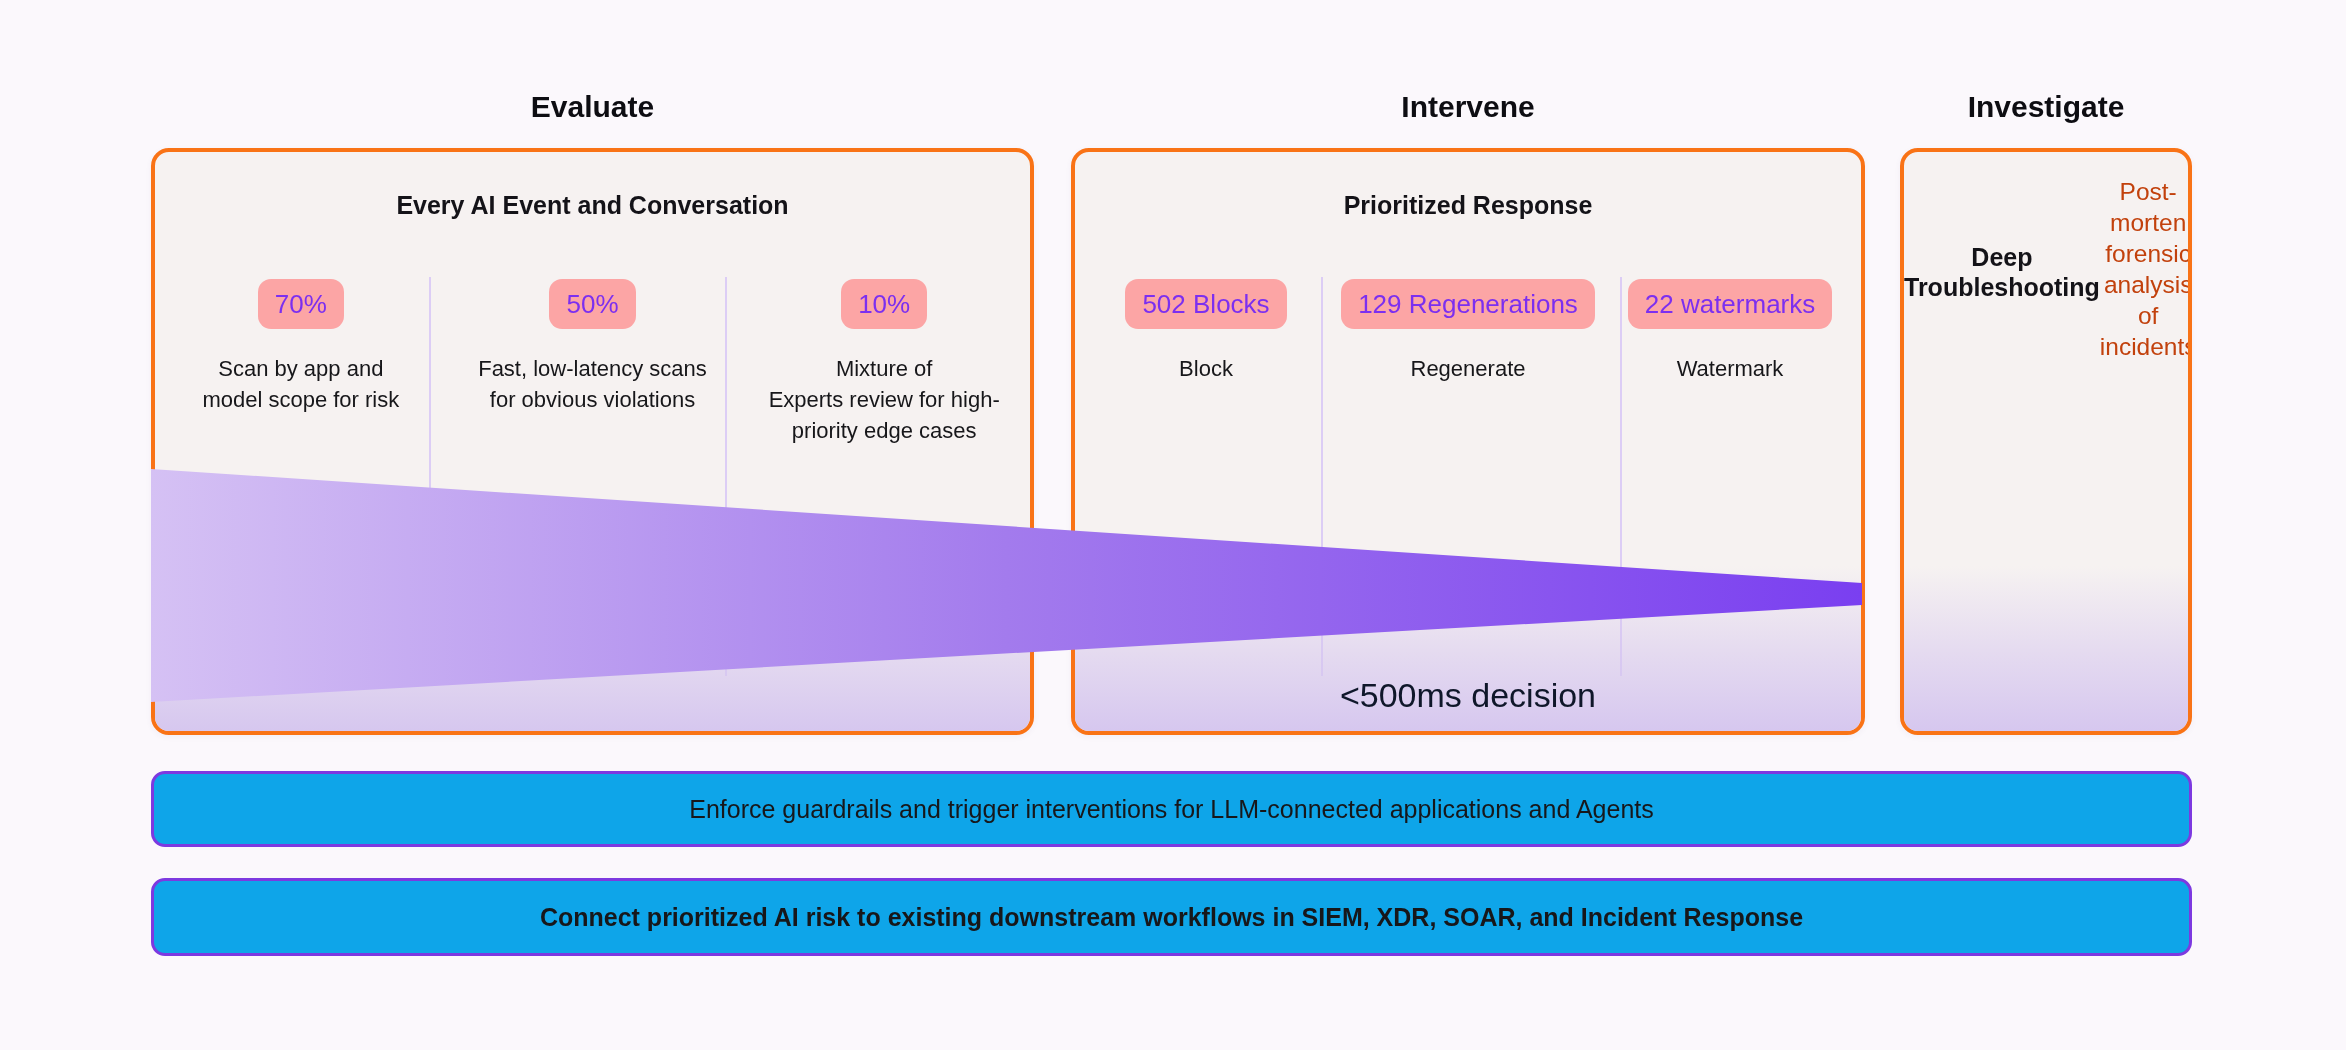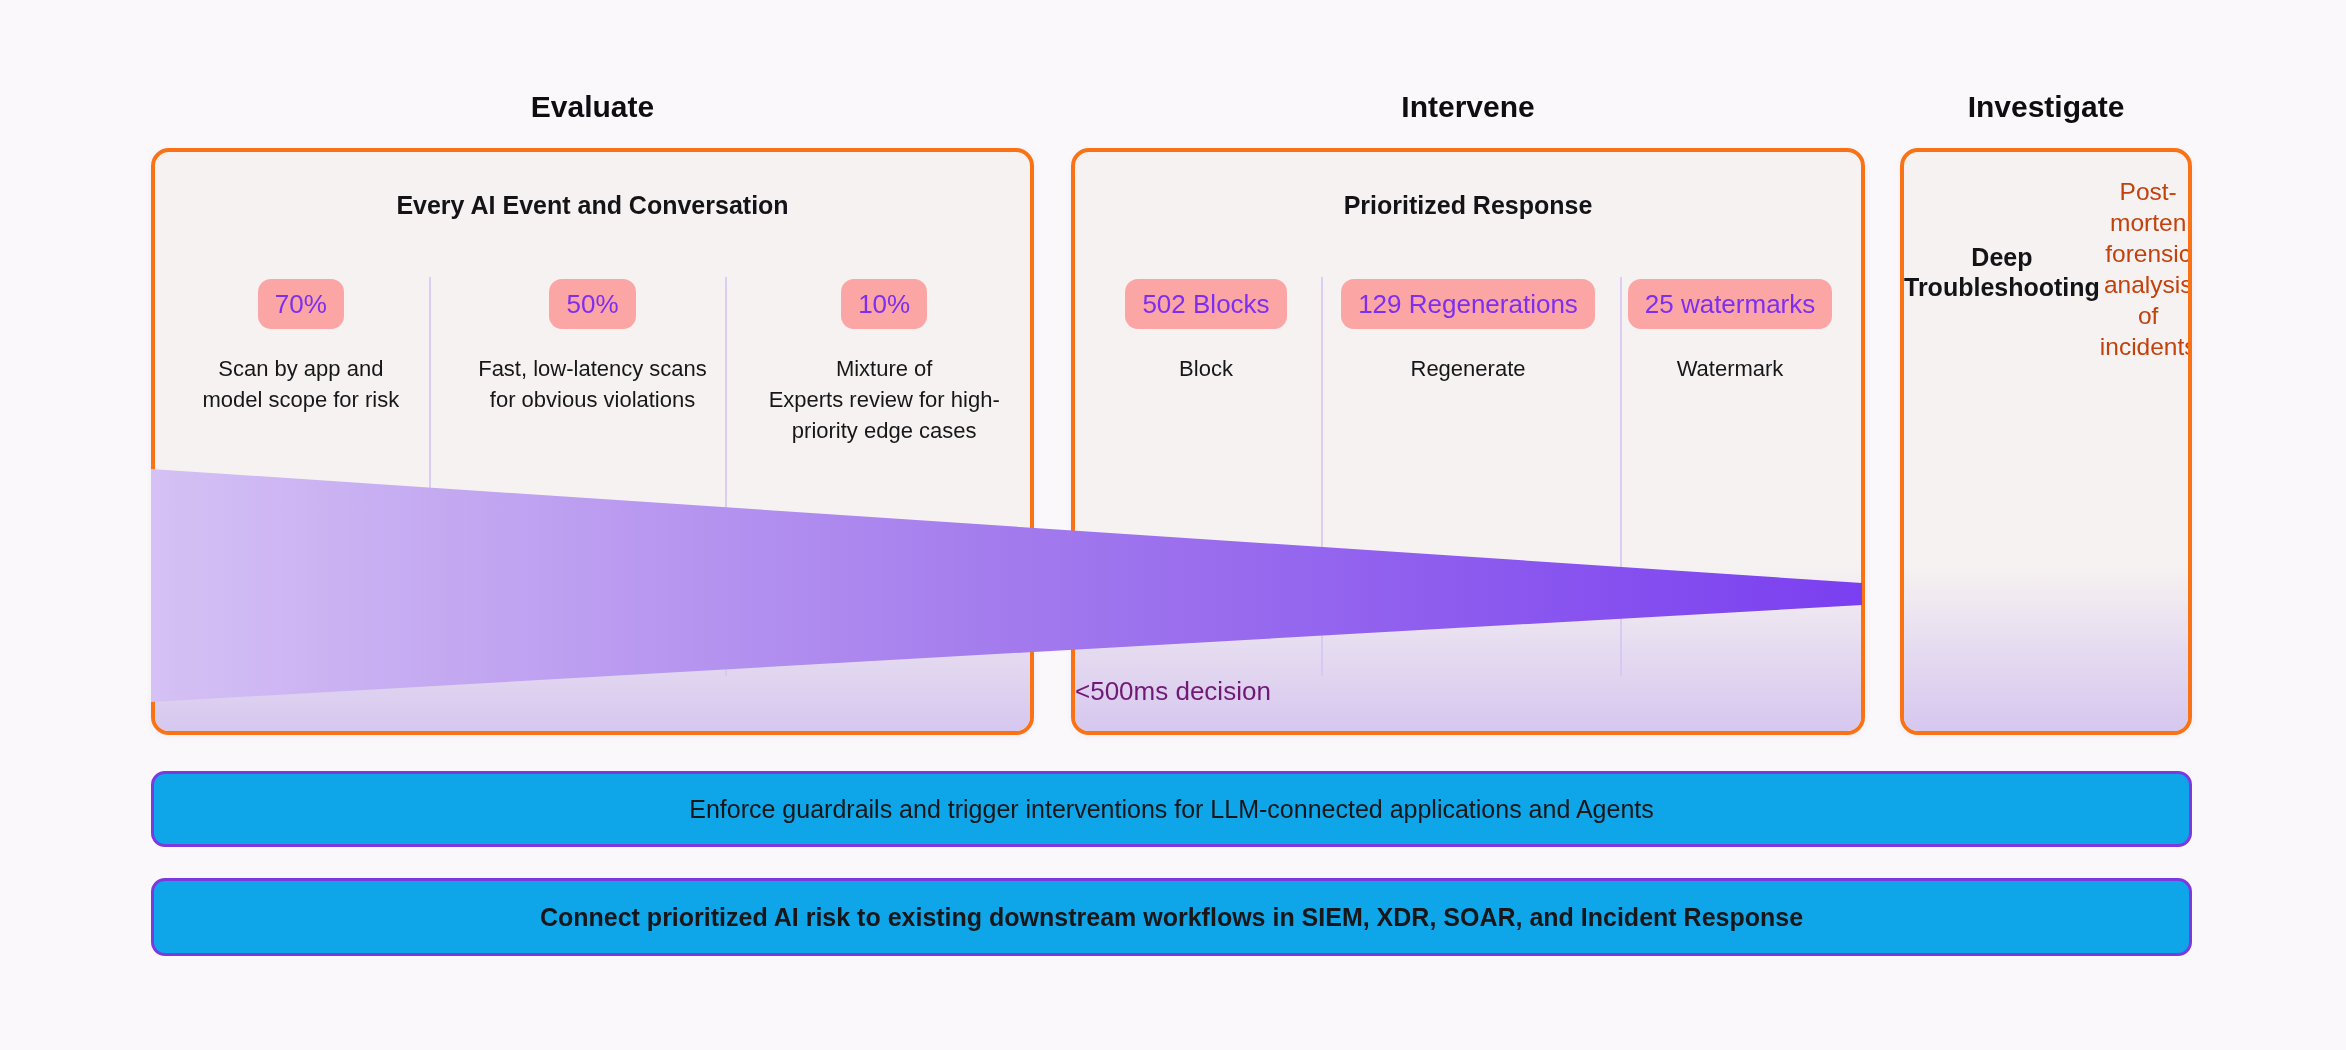--- a/index.html
+++ b/index.html
@@ -67,21 +67,21 @@
     text-align:center; white-space:pre-line;
     max-width:300px;
   }
   .divider {
     position:absolute; top:125px; width:2px; height:399px;
     background:#dccdf5;
   }
 
   .footnote {
     position:absolute; top:524px; left:0; right:0;
-    font-size:26px; color:#701a75;
+    text-align:center; font-size:34px; color:#0f172a;
     z-index:7;
   }
 
   
   .funnel {
     position:absolute; left:151px; top:469px;
     width:1711px; height:233px;
     z-index:5; pointer-events:none; display:block;
   }
 
@@ -155,21 +155,21 @@
     <div class="cols">
       <div class="col">
         <span class="badge">502 Blocks</span>
         <p class="col-desc">Block</p>
       </div>
       <div class="col">
         <span class="badge">129 Regenerations</span>
         <p class="col-desc">Regenerate</p>
       </div>
       <div class="col">
-        <span class="badge">25 watermarks</span>
+        <span class="badge">22 watermarks</span>
         <p class="col-desc">Watermark</p>
       </div>
     </div>
     <div class="footnote">&lt;500ms decision</div>
   </section>
 
   <section class="panel investigate">
     <div class="invest-body">
       <h3 class="invest-header">Deep
 Troubleshooting</h3>

